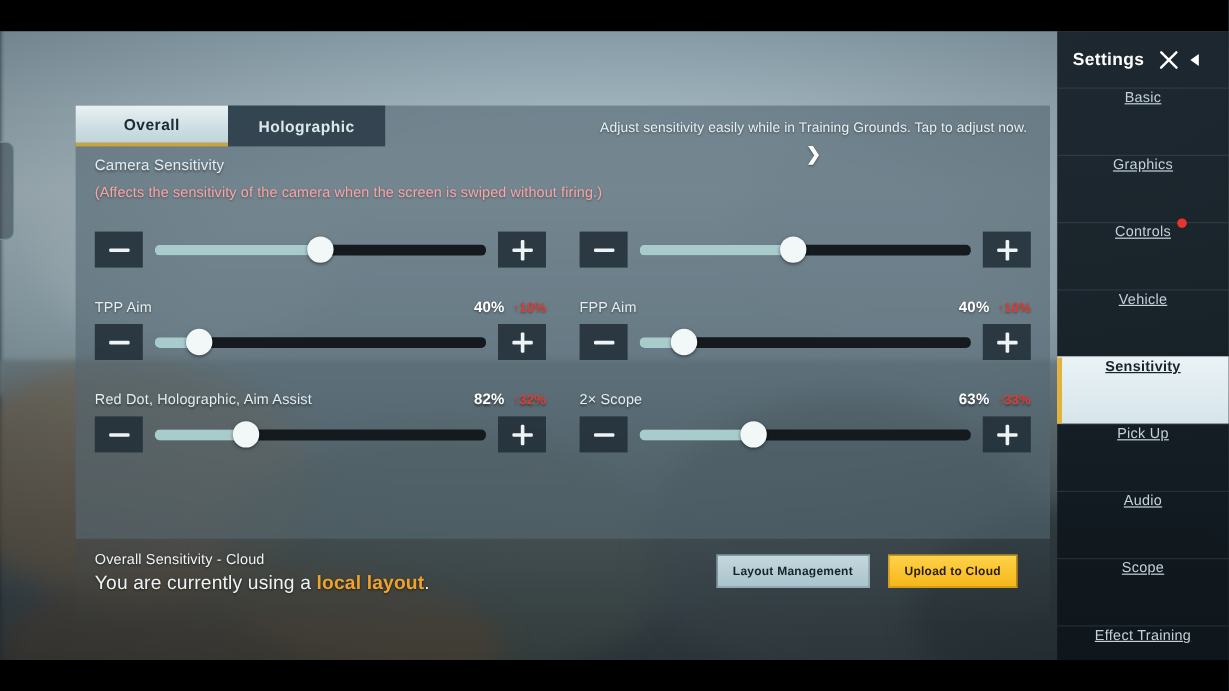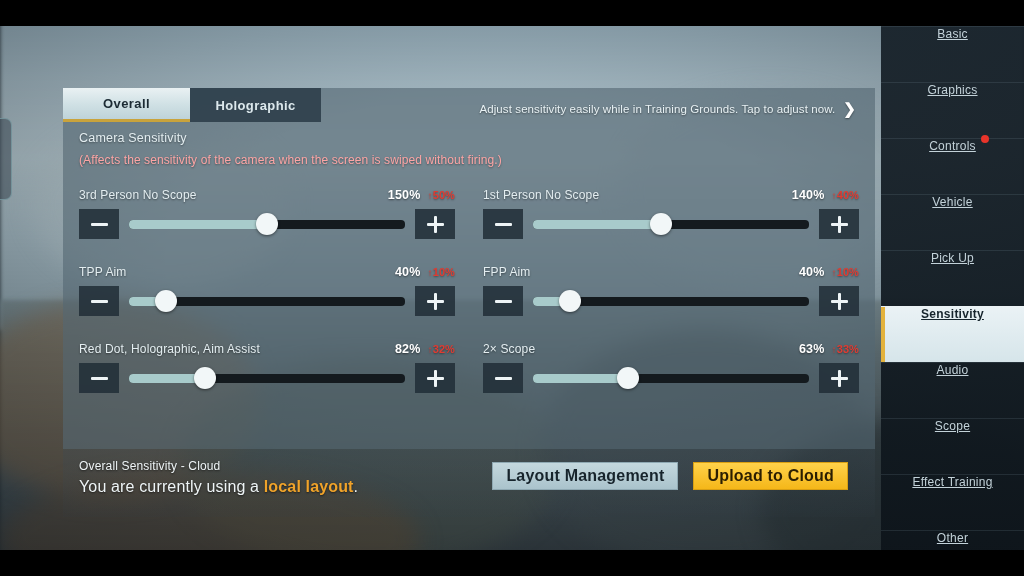--- a/index.html
+++ b/index.html
@@ -73,20 +73,21 @@
   #tab-customized {
     width:131px; background:rgba(47,64,76,.92); color:#dce8ec;
   }
 
   
   #hint {
     position:absolute; right:168px; top:101px; z-index:14;
     display:flex; align-items:center; gap:8px;
     font-size:11.5px; color:#e8f1f4; letter-spacing:.1px;
     text-shadow:0 1px 2px rgba(0,0,0,.45);
+    flex-direction:column;
   }
   #hint-arrow { font-size:15px; font-weight:bold; color:#ffffff; line-height:1; }
 
   
   #camera-title {
     position:absolute; left:79px; top:131px; z-index:14;
     font-size:12.5px; color:#e3edf0; letter-spacing:.2px;
     text-shadow:0 1px 2px rgba(0,0,0,.4);
   }
   #camera-desc {
@@ -151,21 +152,21 @@
   }
   #footer-line2 {
     margin-top:5px; font-size:16px; color:#eef4f6; letter-spacing:.15px;
     text-shadow:0 1px 2px rgba(0,0,0,.55);
   }
   #footer-highlight { color:#f0a32a; font-weight:bold; }
 
   #footer-buttons { position:absolute; right:176px; top:462px; z-index:14; display:flex; gap:15px; }
   .fbtn {
     height:28px; display:flex; align-items:center; justify-content:center;
-    font-size:16px; font-weight:bold; letter-spacing:.2px; padding:0 13px;
+    font-size:10px; font-weight:bold; letter-spacing:.2px; padding:0 13px;
   }
   #btn-layout {
     background:linear-gradient(180deg,#c4d8de 0%,#aac3cc 100%);
     color:#17242c; border:1px solid #8fa9b3;
   }
   #btn-upload {
     background:linear-gradient(180deg,#ffd24a 0%,#f5b719 100%);
     color:#2a1e02; border:1px solid #d99f12;
   }
 
@@ -247,55 +248,37 @@
 </div>
 
 <div id="camera-title">Camera Sensitivity</div>
 <div id="camera-desc">(Affects the sensitivity of the camera when the screen is swiped without firing.)</div>
 
 <div id="grid">
 
   <div class="srow">
 
     <div class="sitem">
-      <div class="sitem-head">
-        <span class="sitem-label">3rd Person No Scope</span>
-        <span class="sitem-vals">
-          <span class="sitem-pct">150%</span>
-          <span class="sitem-delta">
-            <span class="delta-arrow">↑</span><span>50%</span>
-          </span>
-        </span>
-      </div>
       <div class="slider-row">
         <div class="step-btn">
           <span class="step-glyph glyph-minus"></span>
         </div>
         <div class="track-wrap">
           <div class="track">
             <div class="track-fill" style="width: 50%;"></div>
             <div class="thumb" style="left: 50%;"></div>
           </div>
         </div>
         <div class="step-btn">
           <span class="step-glyph glyph-plus"></span>
         </div>
       </div>
     </div>
 
     <div class="sitem">
-      <div class="sitem-head">
-        <span class="sitem-label">1st Person No Scope</span>
-        <span class="sitem-vals">
-          <span class="sitem-pct">140%</span>
-          <span class="sitem-delta">
-            <span class="delta-arrow">↑</span><span>40%</span>
-          </span>
-        </span>
-      </div>
       <div class="slider-row">
         <div class="step-btn">
           <span class="step-glyph glyph-minus"></span>
         </div>
         <div class="track-wrap">
           <div class="track">
             <div class="track-fill" style="width: 46.5%;"></div>
             <div class="thumb" style="left: 46.5%;"></div>
           </div>
         </div>
@@ -424,41 +407,46 @@
     <span>You are currently using a </span><span id="footer-highlight">local layout</span><span>.</span>
   </div>
 </div>
 
 <div id="footer-buttons">
   <div class="fbtn" id="btn-layout">Layout Management</div>
   <div class="fbtn" id="btn-upload">Upload to Cloud</div>
 </div>
 
 <div id="sidebar">
+  <div id="sidebar-header">
+    <span id="sidebar-title">Settings</span>
+    <span id="close-icon"></span>
+    <span id="collapse-caret"></span>
+  </div>
 
   <div class="side-item">
     <span>Basic</span>
   </div>
   <div class="side-item">
     <span>Graphics</span>
   </div>
   <div class="side-item">
     <span id="notif-dot"></span>
     <span>Controls</span>
   </div>
   <div class="side-item">
     <span>Vehicle</span>
   </div>
-  <div class="side-item">
-    <span>Pick Up</span>
-  </div>
   <div class="side-item active">
     <span>Sensitivity</span>
   </div>
   <div class="side-item">
+    <span>Pick Up</span>
+  </div>
+  <div class="side-item">
     <span>Audio</span>
   </div>
   <div class="side-item">
     <span>Scope</span>
   </div>
   <div class="side-item">
     <span>Effect Training</span>
   </div>
   <div class="side-item">
     <span>Other</span>

